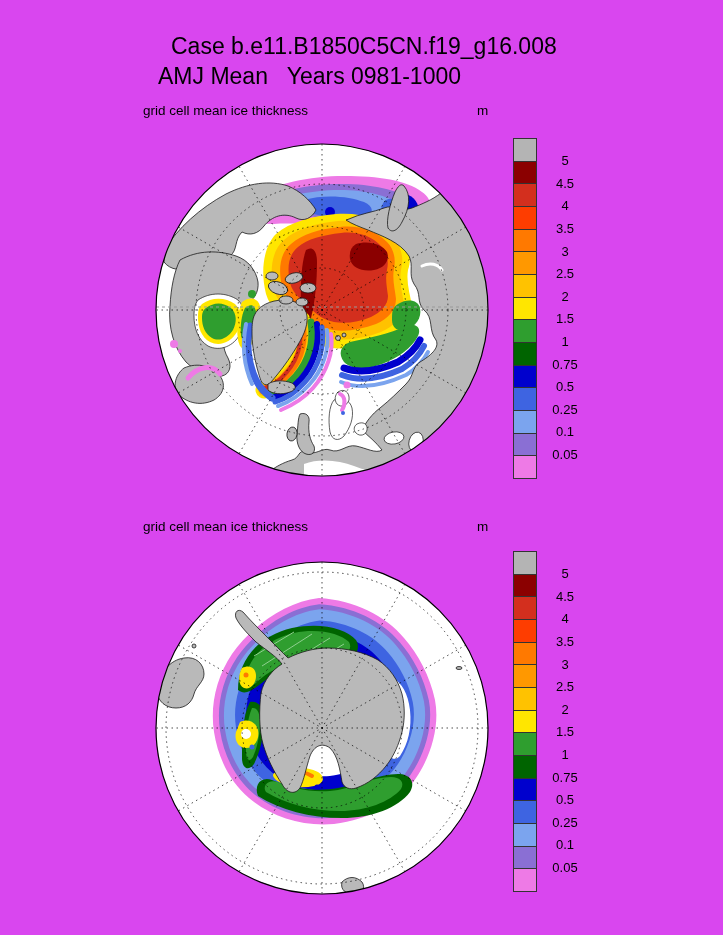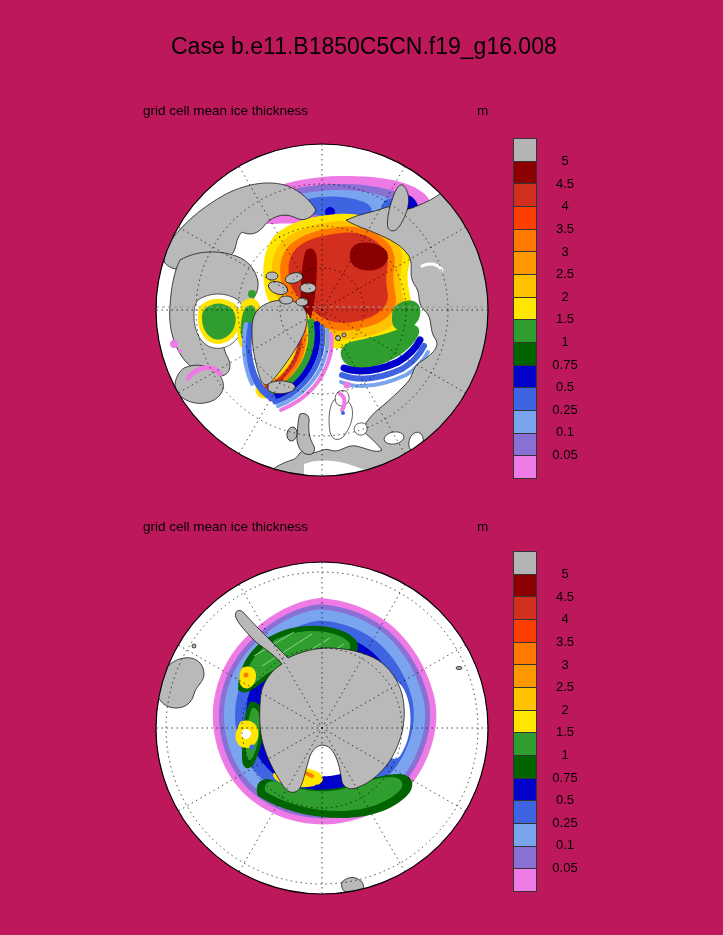--- a/index.html
+++ b/index.html
@@ -1,16 +1,16 @@
 <!DOCTYPE html>
 <html style="--cb0: #b4b4b4; --cb1: #8b0000; --cb2: #d32f1e; --cb3: #fe3d00; --cb4: #ff7900; --cb5: #ff9800; --cb6: #ffc200; --cb7: #ffe600; --cb8: #2f9e2f; --cb9: #006400; --cb10: #0000cd; --cb11: #3e64e1; --cb12: #7ba4ee; --cb13: #8a6fd4; --cb14: #ee7ae6; --land: #b9b9b9; --ocean: #ffffff;"><head>
 <meta charset="utf-8">
 <style>
   html,body{margin:0;padding:0;background:#fff}
-  #root{position:relative;width:723px;height:935px;background:#be185d;overflow:hidden;
+  #root{position:relative;width:723px;height:935px;background:#d946ef;overflow:hidden;
         font-family:"Liberation Sans",sans-serif;color:#000}
   .t1{position:absolute;left:171px;top:33px;font-size:23px;white-space:pre}
   .t2{position:absolute;left:158px;top:63px;font-size:23px;white-space:pre}
   .phead{position:absolute;font-size:13.5px}
   .unit{position:absolute;font-size:13.5px}
   .mapsvg{position:absolute;width:336px;height:336px}
   .cbar{position:absolute;width:92px;height:341px}
   .cb-bar{position:absolute;left:0;top:0;width:24px;height:341px;border:1px solid #333;
           box-sizing:border-box;display:flex;flex-direction:column}
   .cb-cell{flex:1;border-bottom:1px solid #333}
@@ -30,20 +30,21 @@
   .grayline{stroke:#9a9a9a;stroke-width:1.2;fill:none;stroke-dasharray:3 3}
   .hatch{stroke:#8fcf8f;stroke-width:1;fill:none}
   .rim{fill:none;stroke:#000;stroke-width:1.2}
 </style>
 </head>
 <body>
 
 <div id="root">
 
   <div class="t1">Case b.e11.B1850C5CN.f19_g16.008</div>
+  <div class="t2">AMJ Mean   Years 0981-1000</div>
 
   <div class="phead" style="left:143px;top:103px">grid cell mean ice thickness</div>
   <div class="unit" style="left:477px;top:103px">m</div>
 
   <svg class="mapsvg" style="left:154px;top:142px" viewBox="0 0 336 336">
     <defs>
         <clipPath id="clipN">
           <circle cx="168" cy="168" r="166"></circle>
         </clipPath>
       </defs>

